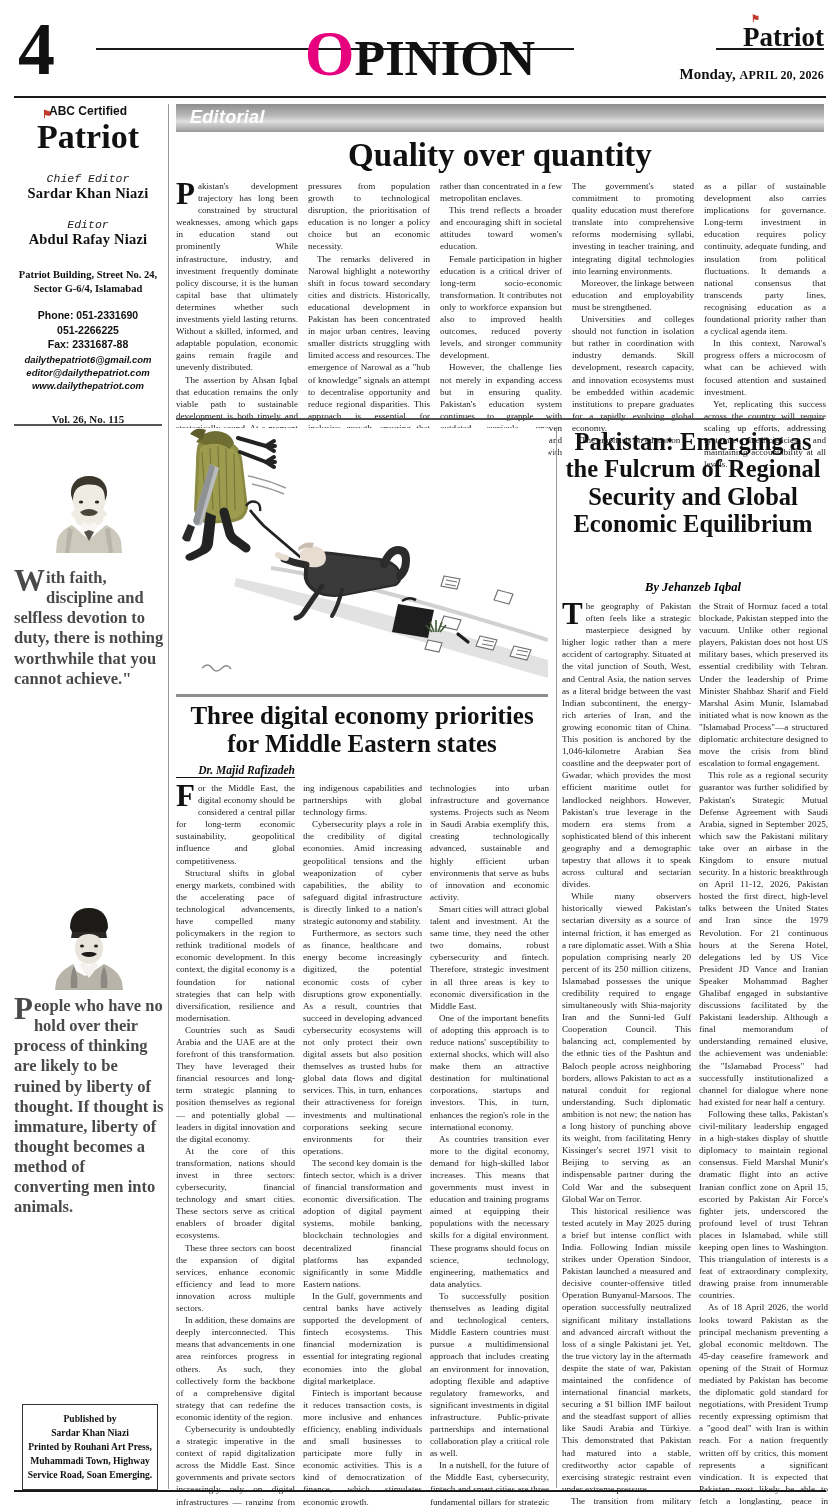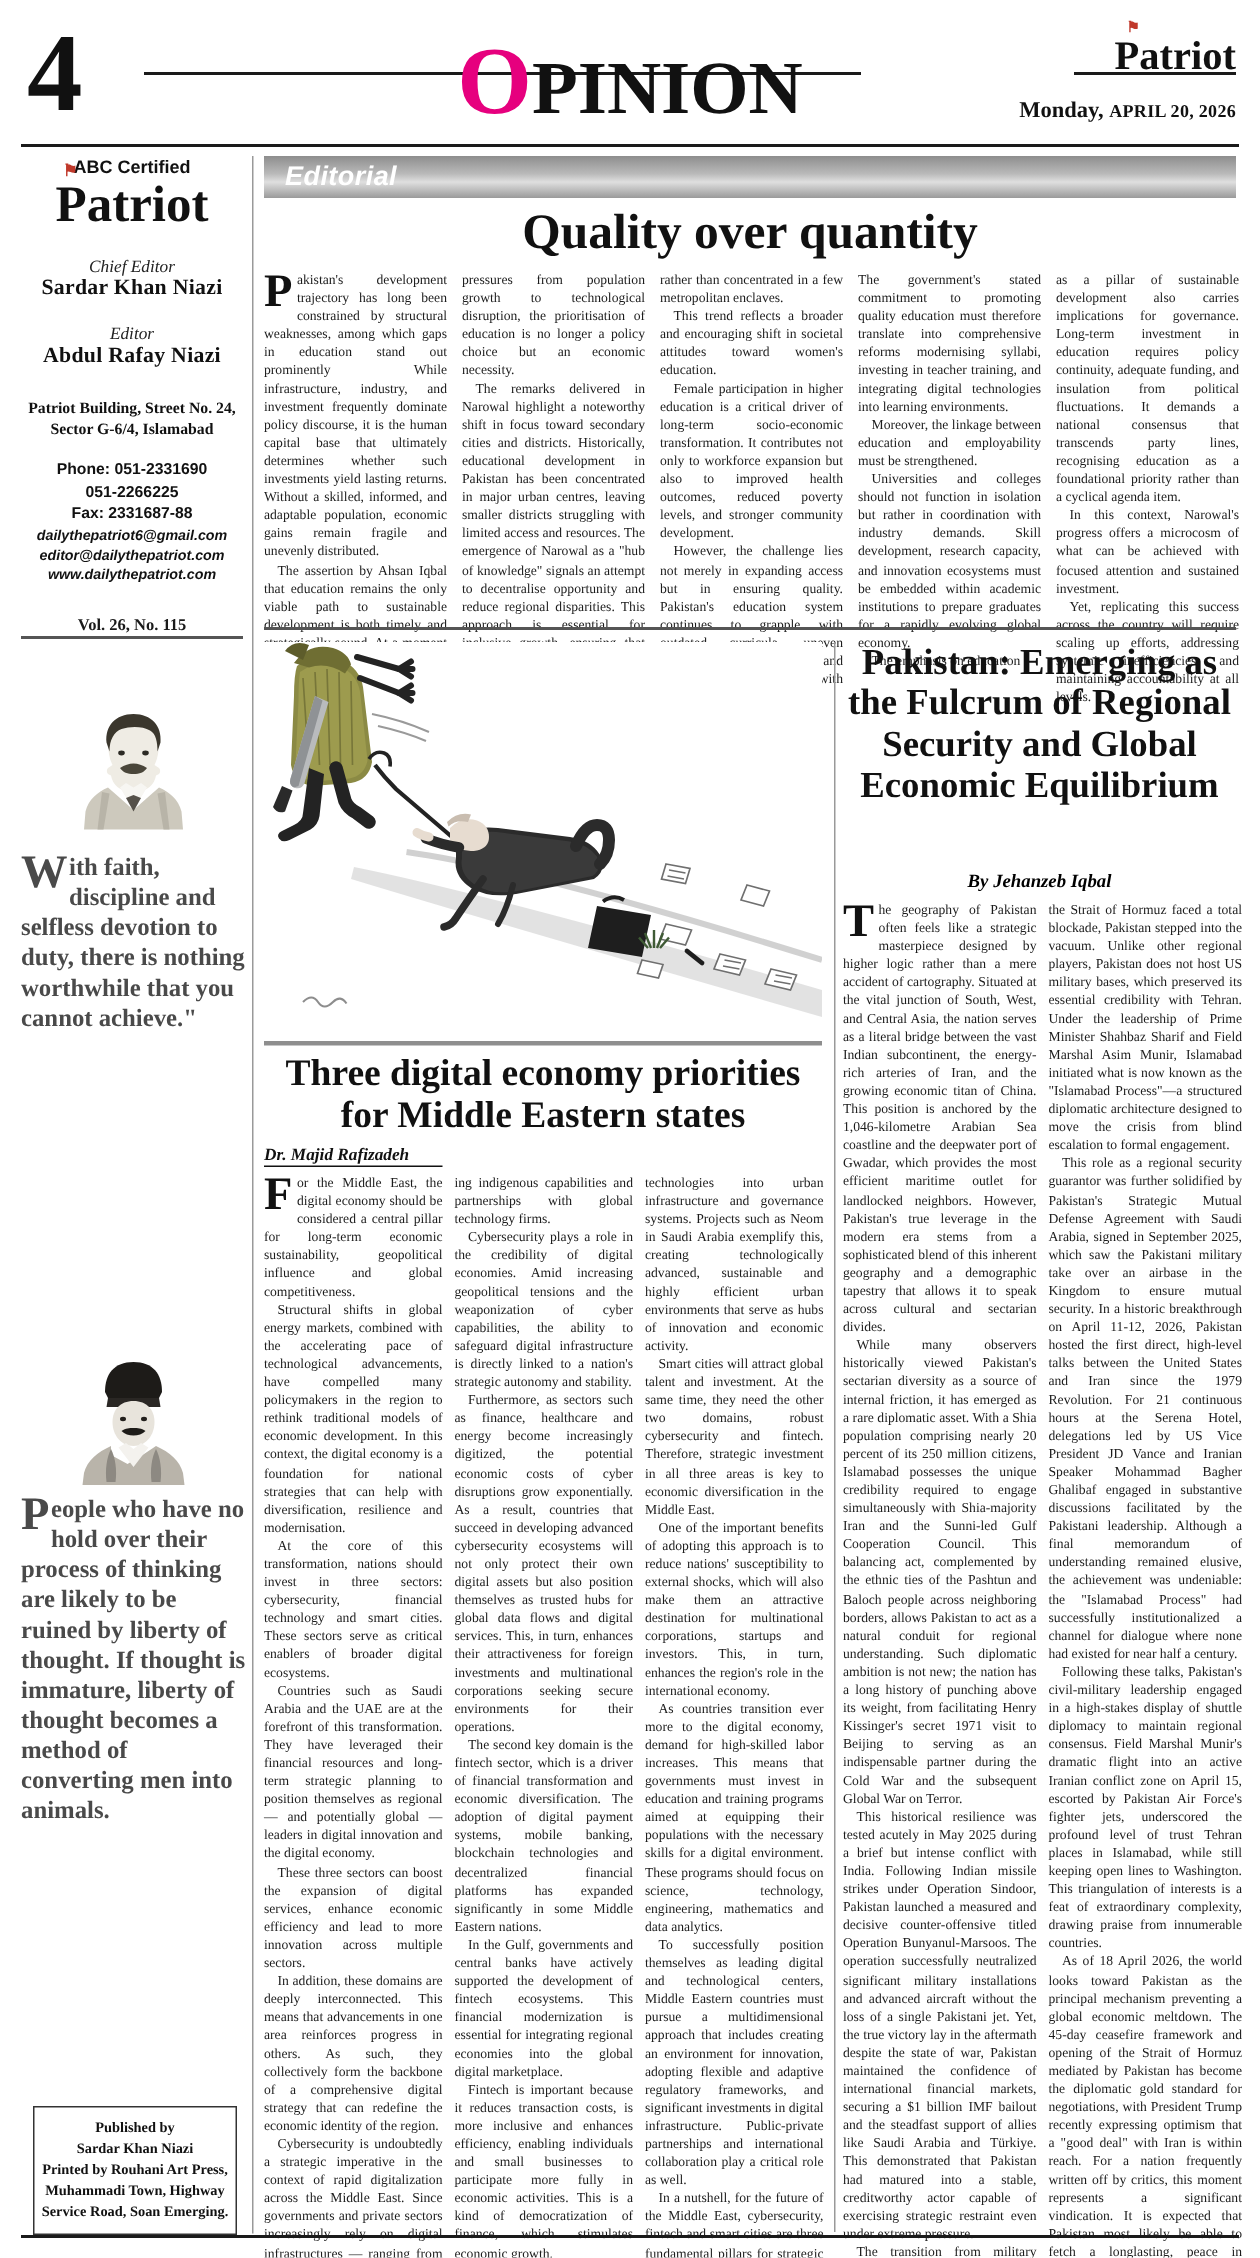--- a/index.html
+++ b/index.html
@@ -125,21 +125,21 @@
     display: inline-block;
   }
   .patriot-logo .flag2 {
     position: absolute;
     left: 5px; top: -11px;
     font-size: 11px;
     color: #c0392b;
   }
   .editor-block { margin-top: 18px; }
   .editor-role {
-    font-family: Liberation Serif, serif;
+    font-family: Liberation Mono, monospace;
     font-style: italic;
     font-size: 11.5px;
     color: #222;
   }
   .editor-name {
     font-family: "Liberation Serif", serif;
     font-weight: 700;
     font-size: 14.5px;
     color: #111;
     letter-spacing: .2px;
@@ -359,21 +359,21 @@
     font-family: "Liberation Serif", serif;
     font-weight: 700;
     font-size: 25px;
     line-height: 1.12;
     color: #111;
   }
   .art3-byline {
     position: absolute;
     left: 176px; top: 764px;
     width: 119px;
-    text-align: left;
+    text-align: right;
     font-family: "Liberation Serif", serif;
     font-style: italic;
     font-weight: 700;
     font-size: 11.5px;
     color: #111;
     border-bottom: 1px solid #111;
     padding-bottom: 1px;
   }
   .art3-cols {
     position: absolute;
@@ -644,22 +644,22 @@
   </div>
 
   <div class="art3-head">Three digital economy priorities for Middle Eastern states</div>
   <div class="art3-byline">Dr. Majid Rafizadeh</div>
   <div class="art3-cols">
     <div class="col">
       <div class="body-text">
         <span class="dropcap">F</span>
         <p class="noind">or the Middle East, the digital economy should be considered a central pillar for long-term economic sustainability, geopolitical influence and global competitiveness.</p>
         <p>Structural shifts in global energy markets, combined with the accelerating pace of technological advancements, have compelled many policymakers in the region to rethink traditional models of economic development. In this context, the digital economy is a foundation for national strategies that can help with diversification, resilience and modernisation.</p>
+        <p>Countries such as Saudi Arabia and the UAE are at the forefront of this transformation. They have leveraged their financial resources and long-term strategic planning to position themselves as regional — and potentially global — leaders in digital innovation and the digital economy.</p>
         <p>At the core of this transformation, nations should invest in three sectors: cybersecurity, financial technology and smart cities. These sectors serve as critical enablers of broader digital ecosystems.</p>
-        <p>Countries such as Saudi Arabia and the UAE are at the forefront of this transformation. They have leveraged their financial resources and long-term strategic planning to position themselves as regional — and potentially global — leaders in digital innovation and the digital economy.</p>
         <p>These three sectors can boost the expansion of digital services, enhance economic efficiency and lead to more innovation across multiple sectors.</p>
         <p>In addition, these domains are deeply interconnected. This means that advancements in one area reinforces progress in others. As such, they collectively form the backbone of a comprehensive digital strategy that can redefine the economic identity of the region.</p>
         <p>Cybersecurity is undoubtedly a strategic imperative in the context of rapid digitalization across the Middle East. Since governments and private sectors increasingly rely on digital infrastructures — ranging from cloud computing and artificial intelligence to e-government platforms — the potential vulnerabilities related to cyber threats is increasing.</p>
 
       </div>
     </div>
     <div class="col">
       <div class="body-text">
         <p class="noind">ing indigenous capabilities and partnerships with global technology firms.</p>
         <p>Cybersecurity plays a role in the credibility of digital economies. Amid increasing geopolitical tensions and the weaponization of cyber capabilities, the ability to safeguard digital infrastructure is directly linked to a nation's strategic autonomy and stability.</p>

